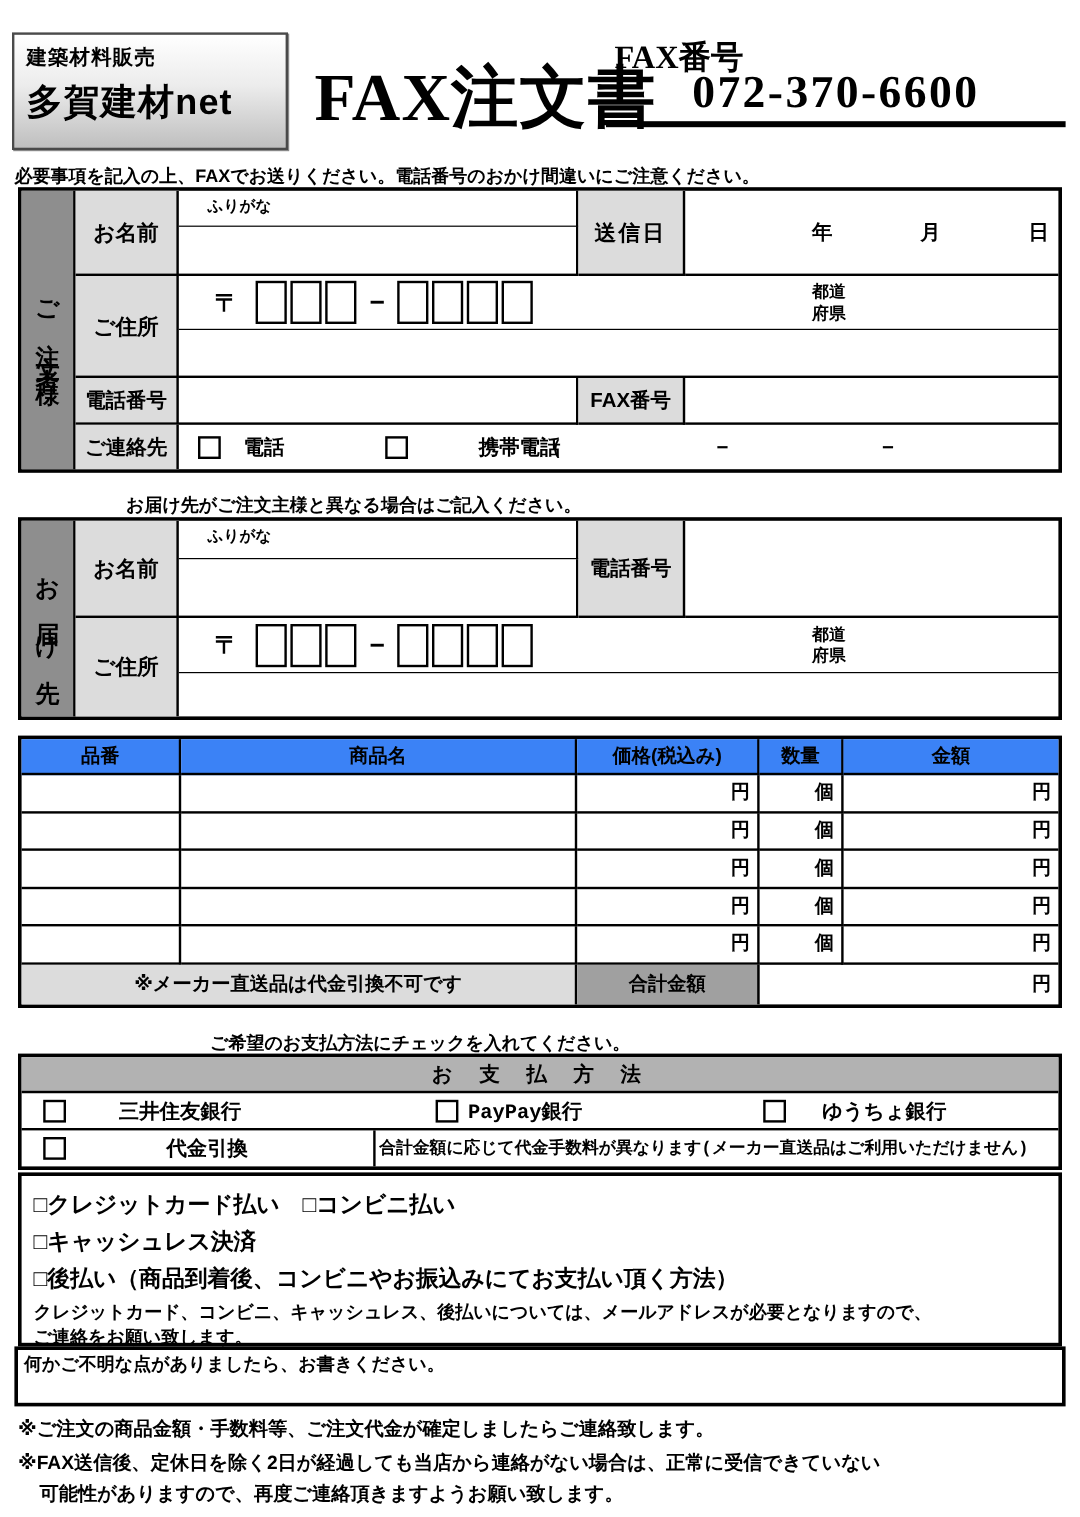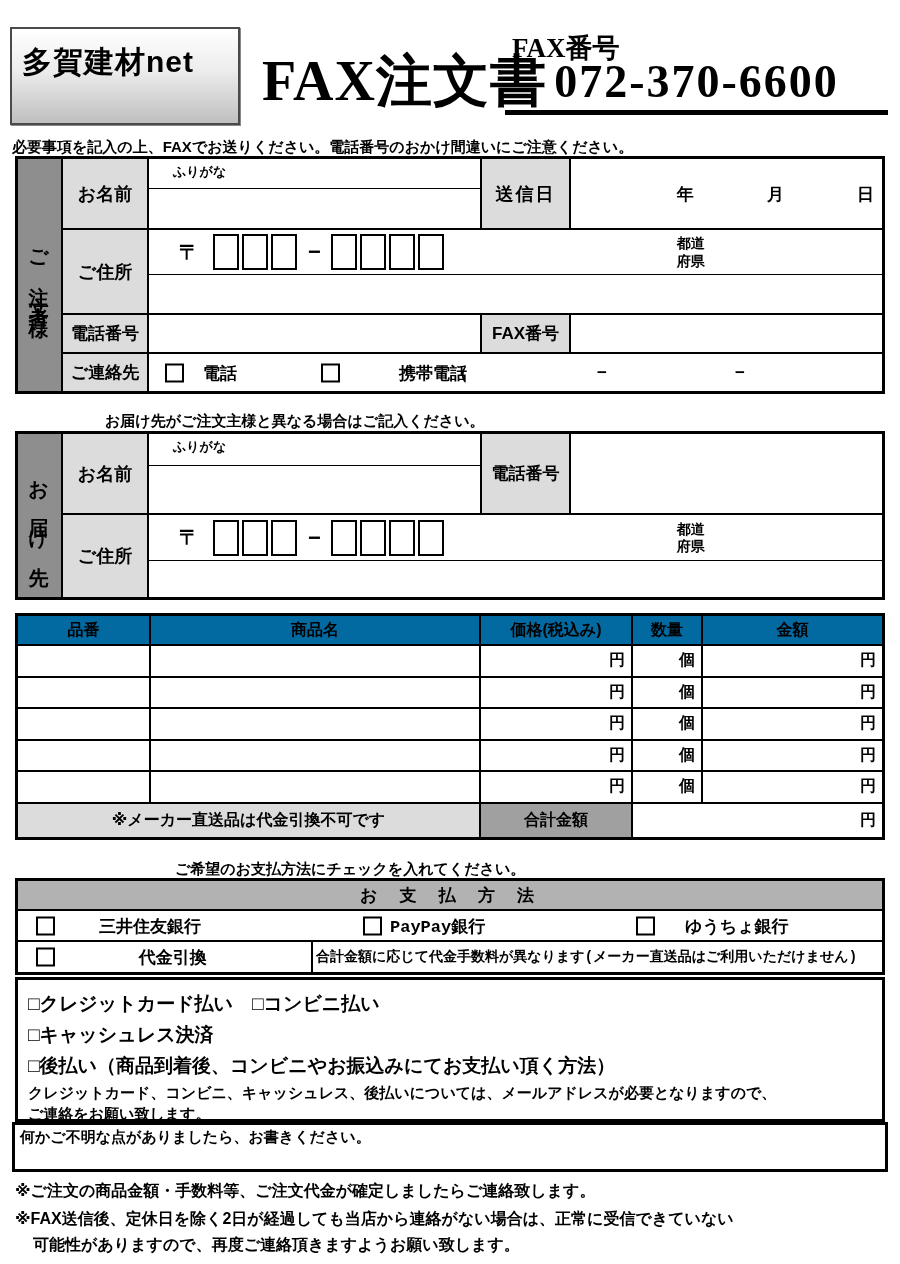--- a/index.html
+++ b/index.html
@@ -11,32 +11,32 @@
           border:2px solid #4a4a4a; background:linear-gradient(180deg,#ffffff 0%,#ececec 45%,#bfbfbf 100%);
           padding:7px 10px; box-shadow:1px 1px 0 #888; }
   .logo-top { font-size:17px; font-weight:bold; letter-spacing:1px; }
   .logo-main { font-size:30px; font-weight:bold; margin-top:6px; letter-spacing:1px; }
   .page-title { position:absolute; left:262px; top:44px; font-size:56px; font-weight:bold;
                 font-family:"Liberation Serif","DejaVu Serif",serif; letter-spacing:1px; }
   .faxno-label { position:absolute; left:512px; top:30px; font-size:27px; font-weight:bold;
                  font-family:"Liberation Serif","DejaVu Serif",serif; }
   .faxno-wrap { position:absolute; left:505px; top:55px; width:383px; border-bottom:5px solid #000;
                 padding-bottom:2px; text-align:center; }
-  .faxno { font-size:46px; font-weight:bold; font-family:"Liberation Serif","DejaVu Serif",serif; letter-spacing:2px; }
+  .faxno { font-size:38px; font-weight:bold; font-family:"Liberation Serif","DejaVu Serif",serif; letter-spacing:2px; }
   .instruction { position:absolute; left:12px; top:138px; font-size:15px; font-weight:bold; }
 
   
   .tbl { position:absolute; display:grid; border:3px solid #000; background:#fff; }
   .c { position:relative; overflow:hidden; }
   .br { border-right:2.5px solid #000; }
   .bb { border-bottom:2.5px solid #000; }
   .bb-thin { border-bottom:1.5px solid #000; }
   .gray-dark { background:#8e8e8e; }
   .gray-light { background:#dcdcdc; }
-  .gray-mid { background:#0369a1; }
+  .gray-mid { background:#3b82f6; }
   .cc { display:flex; align-items:center; justify-content:center; }
   .lbl { font-weight:bold; font-size:17px; white-space:nowrap; }
   .vtext { writing-mode:vertical-rl; text-orientation:upright; font-weight:bold; font-size:20px; letter-spacing:11px; }
 
   #t1 { left:15px; top:156px; width:870px; height:238px;
         grid-template-columns:45px 86px 1fr 89px 311px;
         grid-template-rows:30px 41px 45px 40px 39px 1fr; }
   #t2 { left:15px; top:431px; width:870px; height:169px;
         grid-template-columns:45px 86px 1fr 89px 311px;
         grid-template-rows:32px 49px 46px 1fr; }
@@ -82,20 +82,21 @@
   #fn1 { left:15px; top:1181px; }
   #fn2 { left:15px; top:1209px; }
   #fn3 { left:33px; top:1235px; }
 </style>
 </head>
 <body>
 
 <div id="page">
 
   <div class="logo">
+    <div class="logo-top">建築材料販売</div>
     <div class="logo-main">多賀建材net</div>
   </div>
   <div class="page-title">FAX注文書</div>
   <div class="faxno-label">FAX番号</div>
   <div class="faxno-wrap">
     <span class="faxno">072-370-6600</span>
   </div>
   <div class="instruction">必要事項を記入の上、FAXでお送りください。電話番号のおかけ間違いにご注意ください。</div>
 
   <div class="tbl" id="t1">

